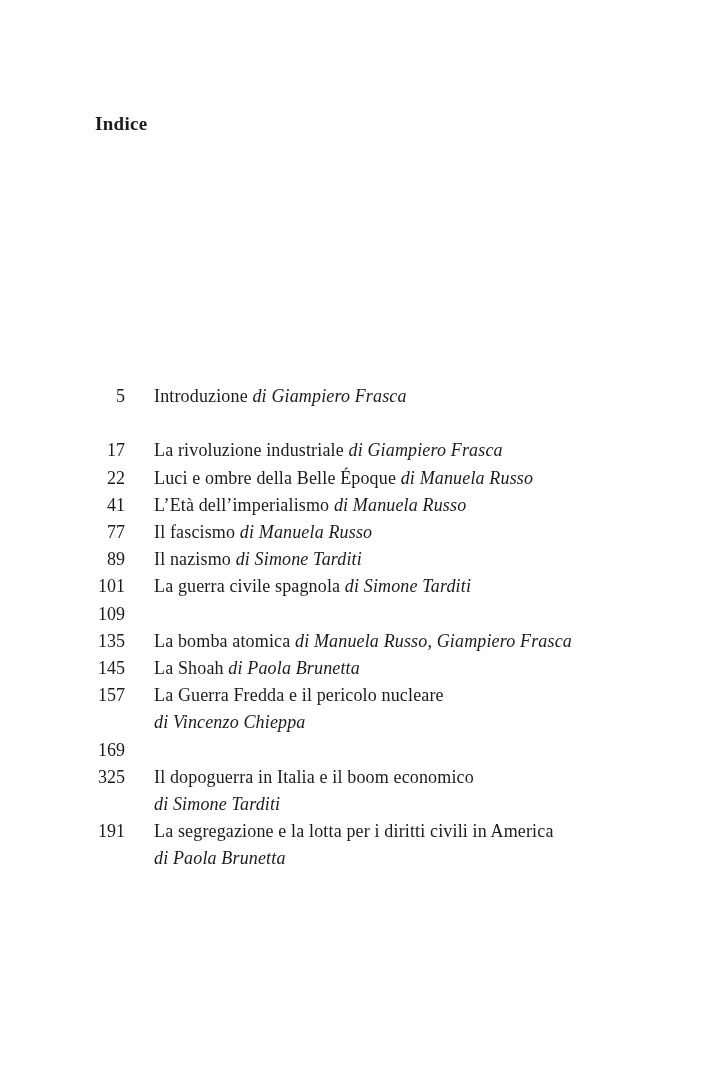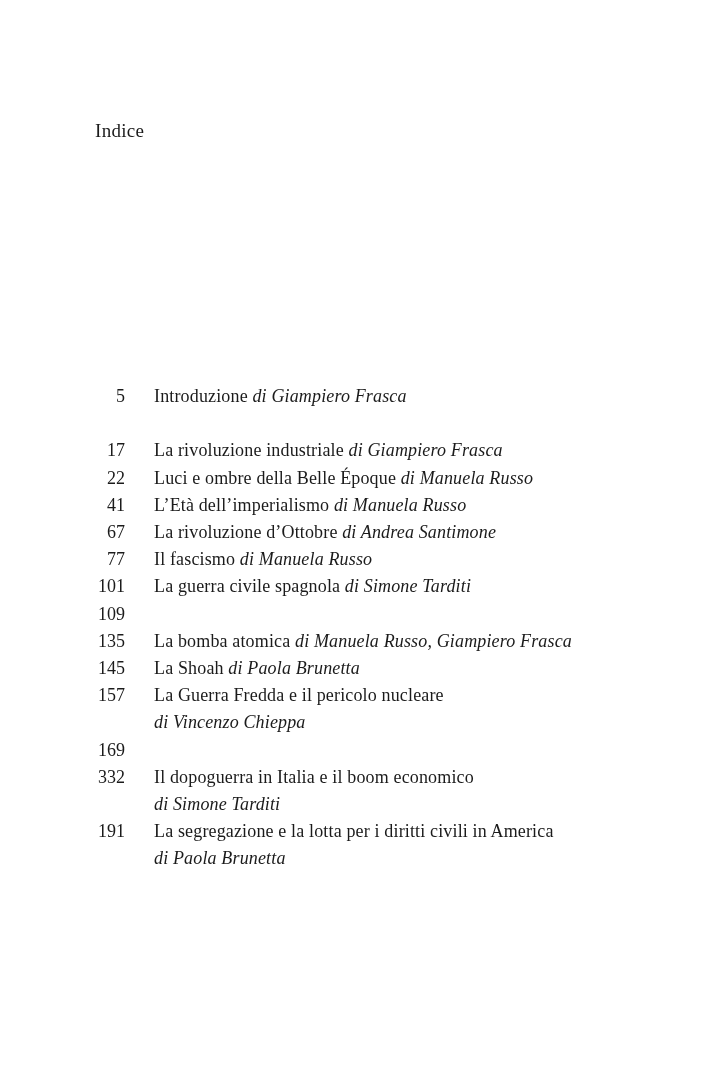--- a/index.html
+++ b/index.html
@@ -9,24 +9,25 @@
     background: #ffffff;
     color: #1b1b1b;
     font-family: "Liberation Serif", "DejaVu Serif", serif;
     position: relative;
     overflow: hidden;
   }
   .page { position: absolute; inset: 0; background: #ffffff; }
   .page-title {
     position: absolute;
     left: 95px;
-    top: 119px;
+    top: 112px;
     font-size: 19px;
     line-height: 24px;
     letter-spacing: 0.3px;
+    font-weight: bold;
   }
   .toc {
     position: absolute;
     left: 0;
     top: 383px;
     right: 0;
   }
   .row {
     display: flex;
     font-size: 18px;
@@ -62,26 +63,26 @@
       </div>
       <div class="row">
         <span class="num">22</span>
         <span class="txt">Luci e ombre della Belle Époque<i>&nbsp;di Manuela Russo</i></span>
       </div>
       <div class="row">
         <span class="num">41</span>
         <span class="txt">L’Età dell’imperialismo<i>&nbsp;di Manuela Russo</i></span>
       </div>
       <div class="row">
-        <span class="num">67</span>
-        <span class="txt">La rivoluzione d’Ottobre<i>&nbsp;di Andrea Santimone</i></span>
+        <span class="num">77</span>
+        <span class="txt">Il fascismo<i>&nbsp;di Manuela Russo</i></span>
       </div>
       <div class="row">
-        <span class="num">77</span>
-        <span class="txt">Il fascismo<i>&nbsp;di Manuela Russo</i></span>
+        <span class="num">89</span>
+        <span class="txt">Il nazismo<i>&nbsp;di Simone Tarditi</i></span>
       </div>
       <div class="row">
         <span class="num">101</span>
         <span class="txt">La guerra civile spagnola<i>&nbsp;di Simone Tarditi</i></span>
       </div>
       <div class="row">
         <span class="num">109</span>
       </div>
       <div class="row">
         <span class="num">135</span>
@@ -96,21 +97,21 @@
         <span class="txt">La Guerra Fredda e il pericolo nucleare</span>
       </div>
       <div class="row">
         <span class="num"></span>
         <span class="txt"><i>di Vincenzo Chieppa</i></span>
       </div>
       <div class="row">
         <span class="num">169</span>
       </div>
       <div class="row">
-        <span class="num">332</span>
+        <span class="num">325</span>
         <span class="txt">Il dopoguerra in Italia e il boom economico</span>
       </div>
       <div class="row">
         <span class="num"></span>
         <span class="txt"><i>di Simone Tarditi</i></span>
       </div>
       <div class="row">
         <span class="num">191</span>
         <span class="txt">La segregazione e la lotta per i diritti civili in America</span>
       </div>

